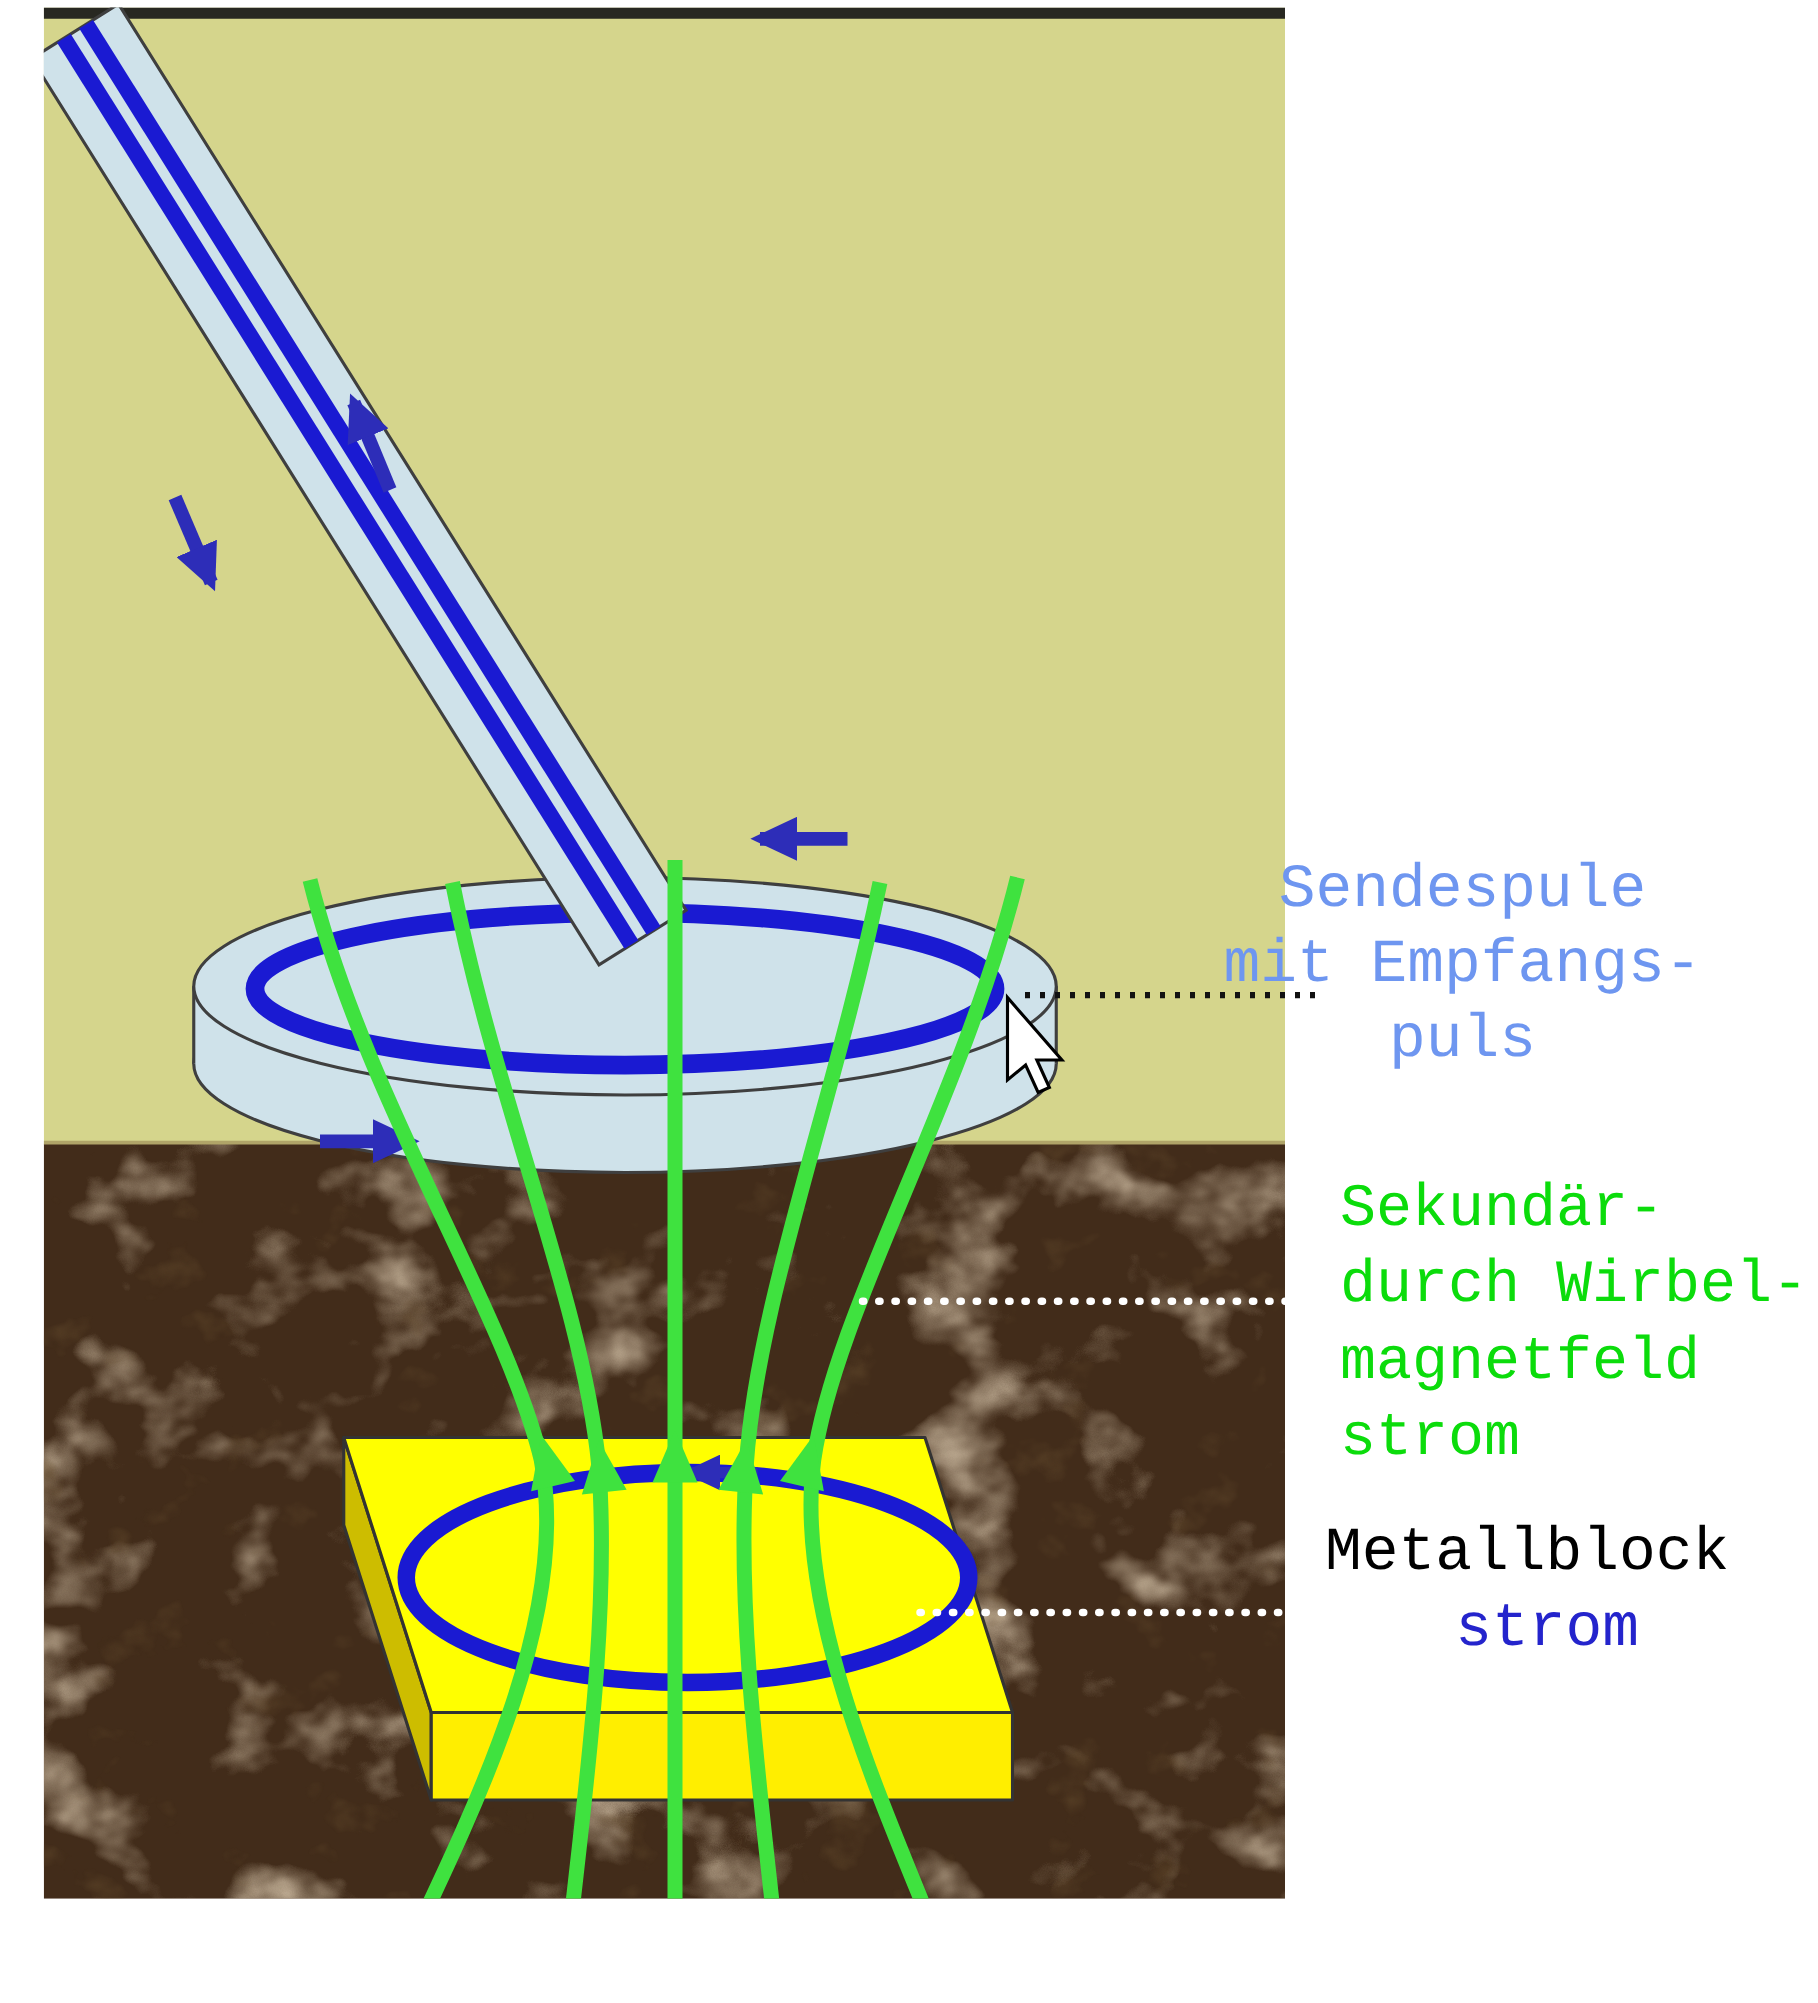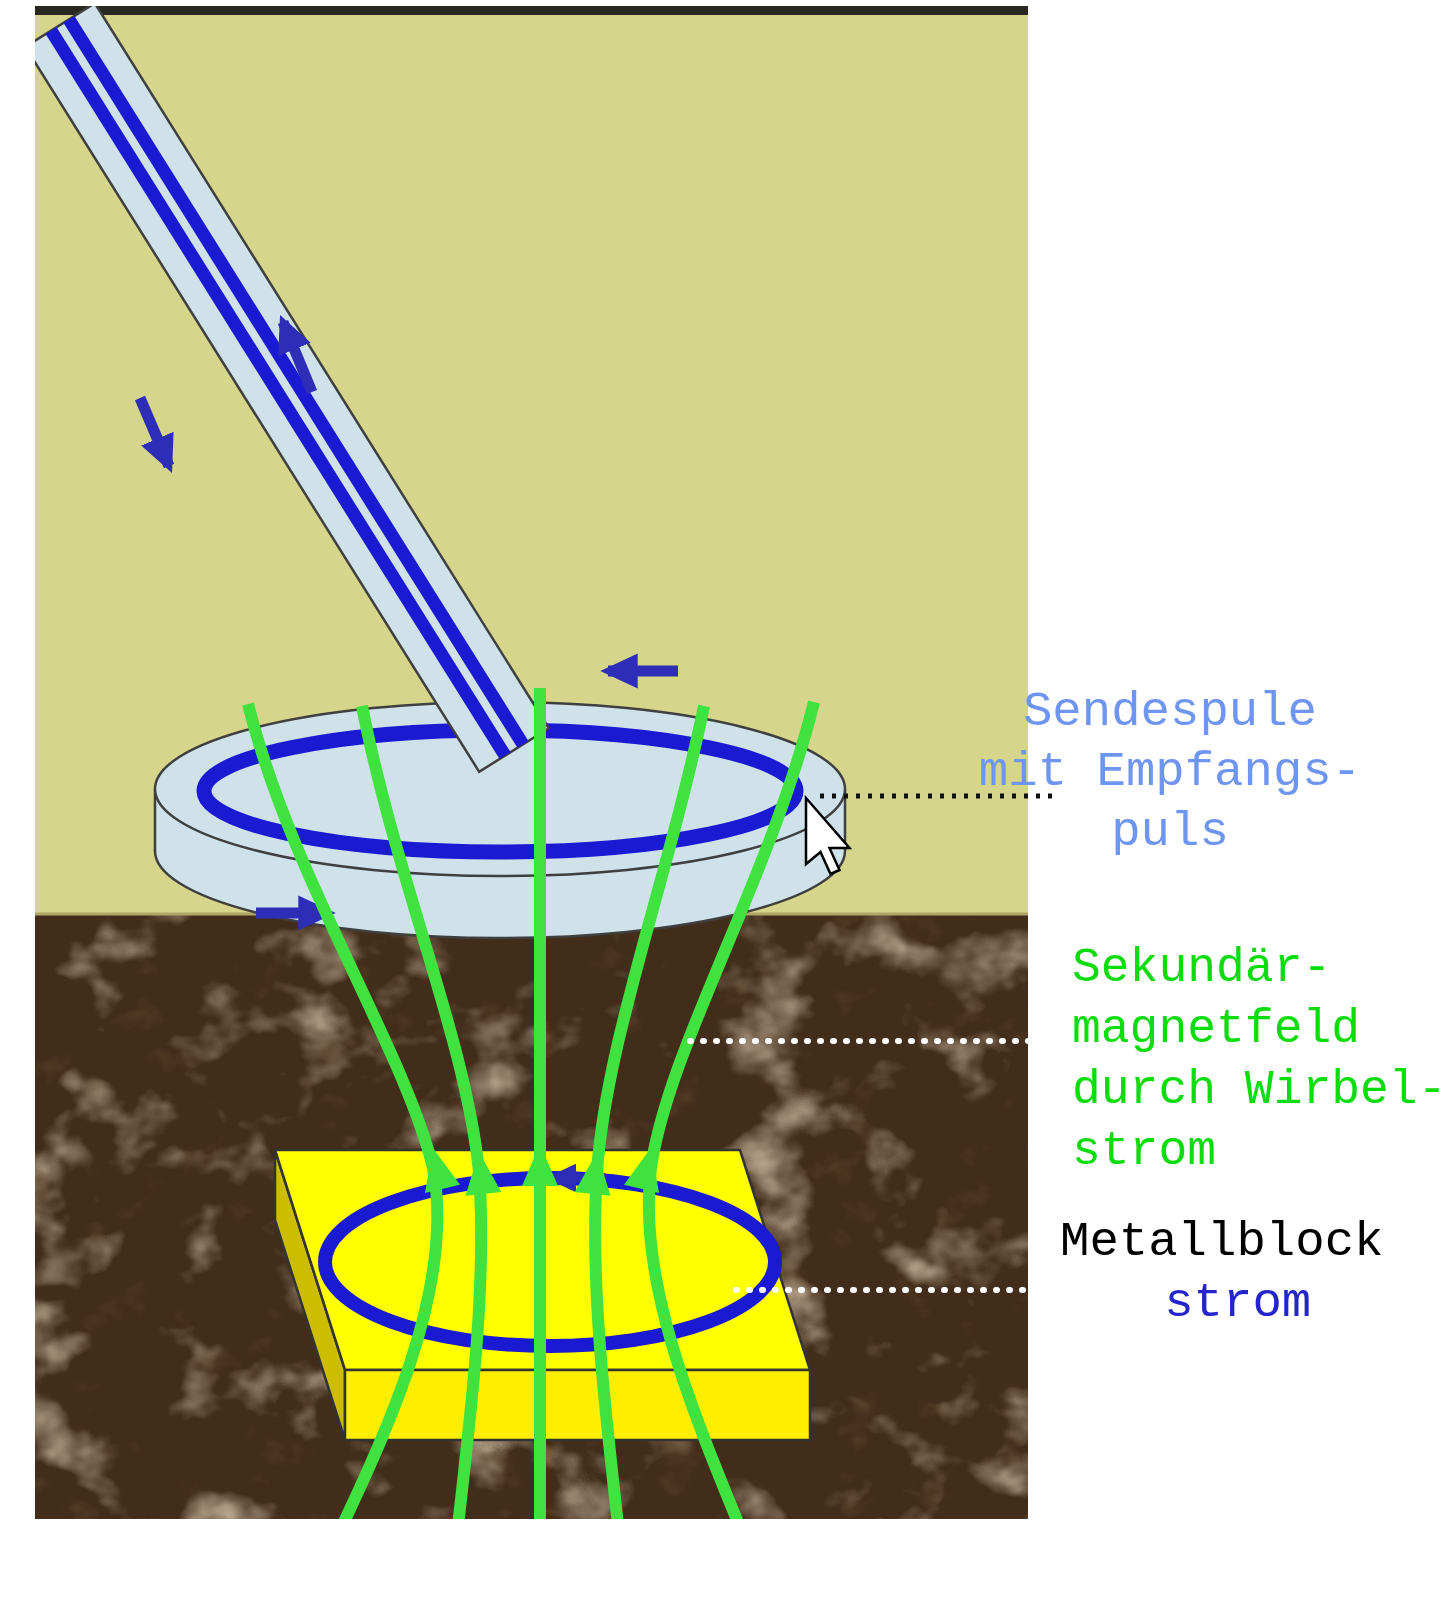--- a/index.html
+++ b/index.html
@@ -133,22 +133,22 @@
   </svg>
 
   <div class="label label-sendespule">
     <div>Sendespule</div>
     <div>mit Empfangs-</div>
     <div>puls</div>
   </div>
 
   <div class="label label-sekundaer">
     <div>Sekundär-</div>
+    <div>durch Wirbel-</div>
     <div>magnetfeld</div>
-    <div>durch Wirbel-</div>
     <div>strom</div>
   </div>
 
   <div class="label label-metallblock">
     <div>Metallblock</div>
     <div class="blue indent">strom</div>
   </div>
 
 </div>
 

